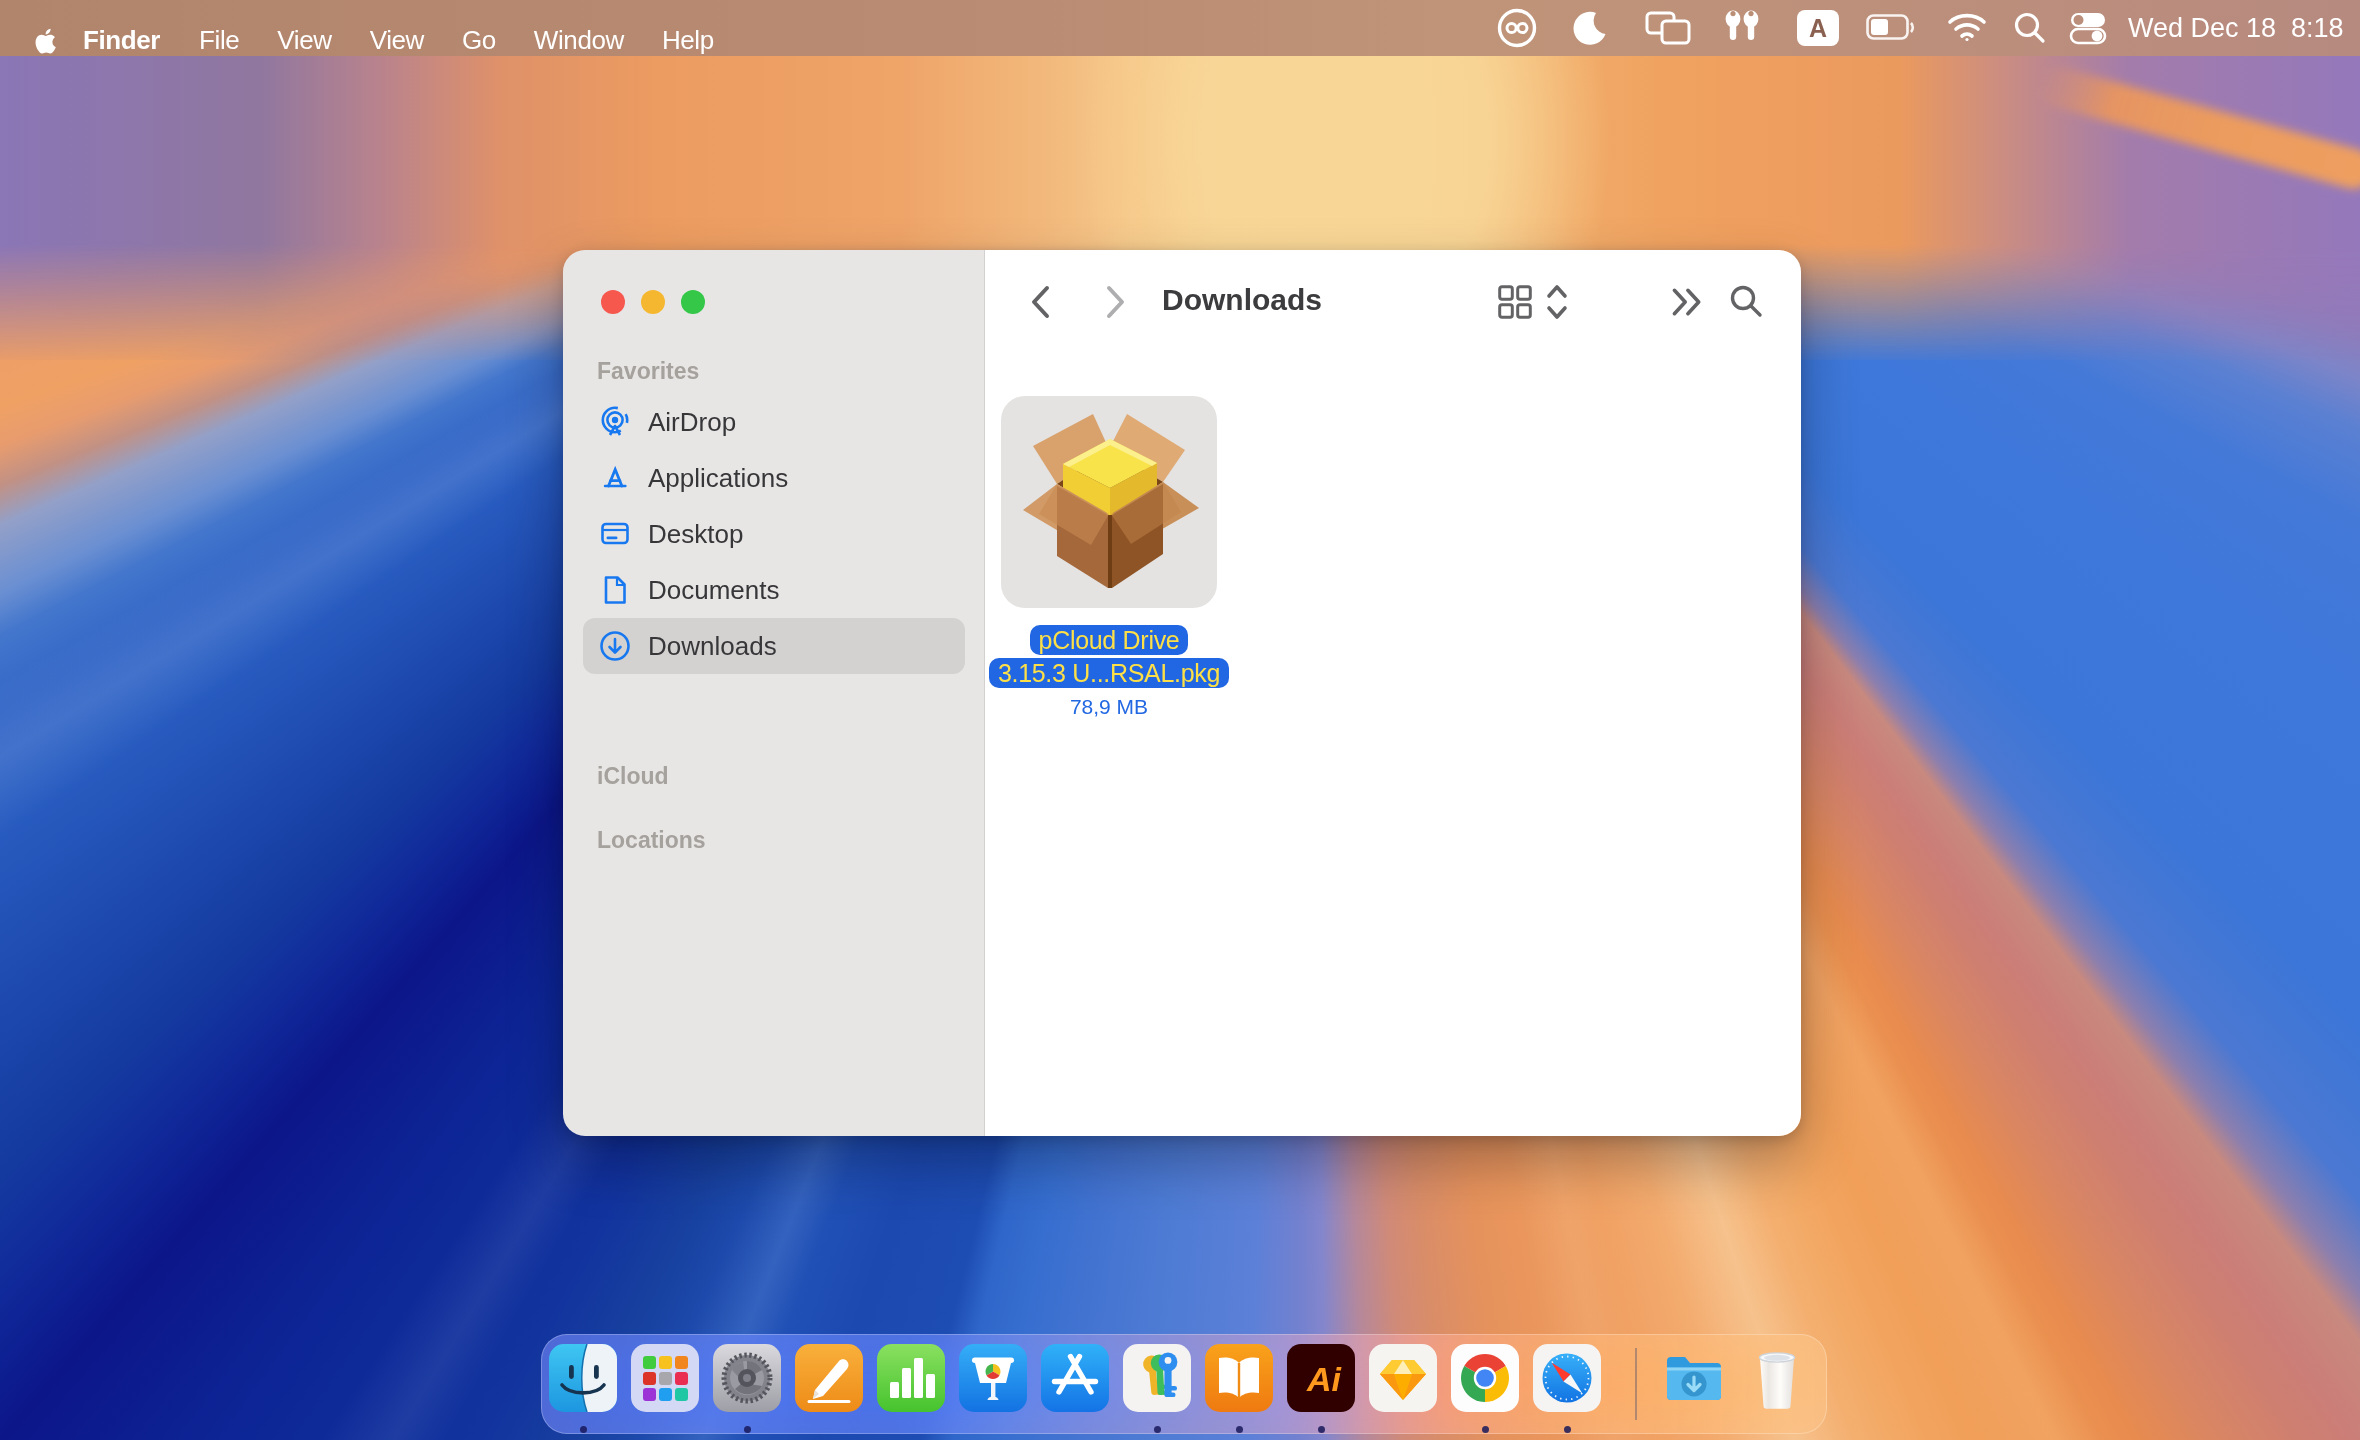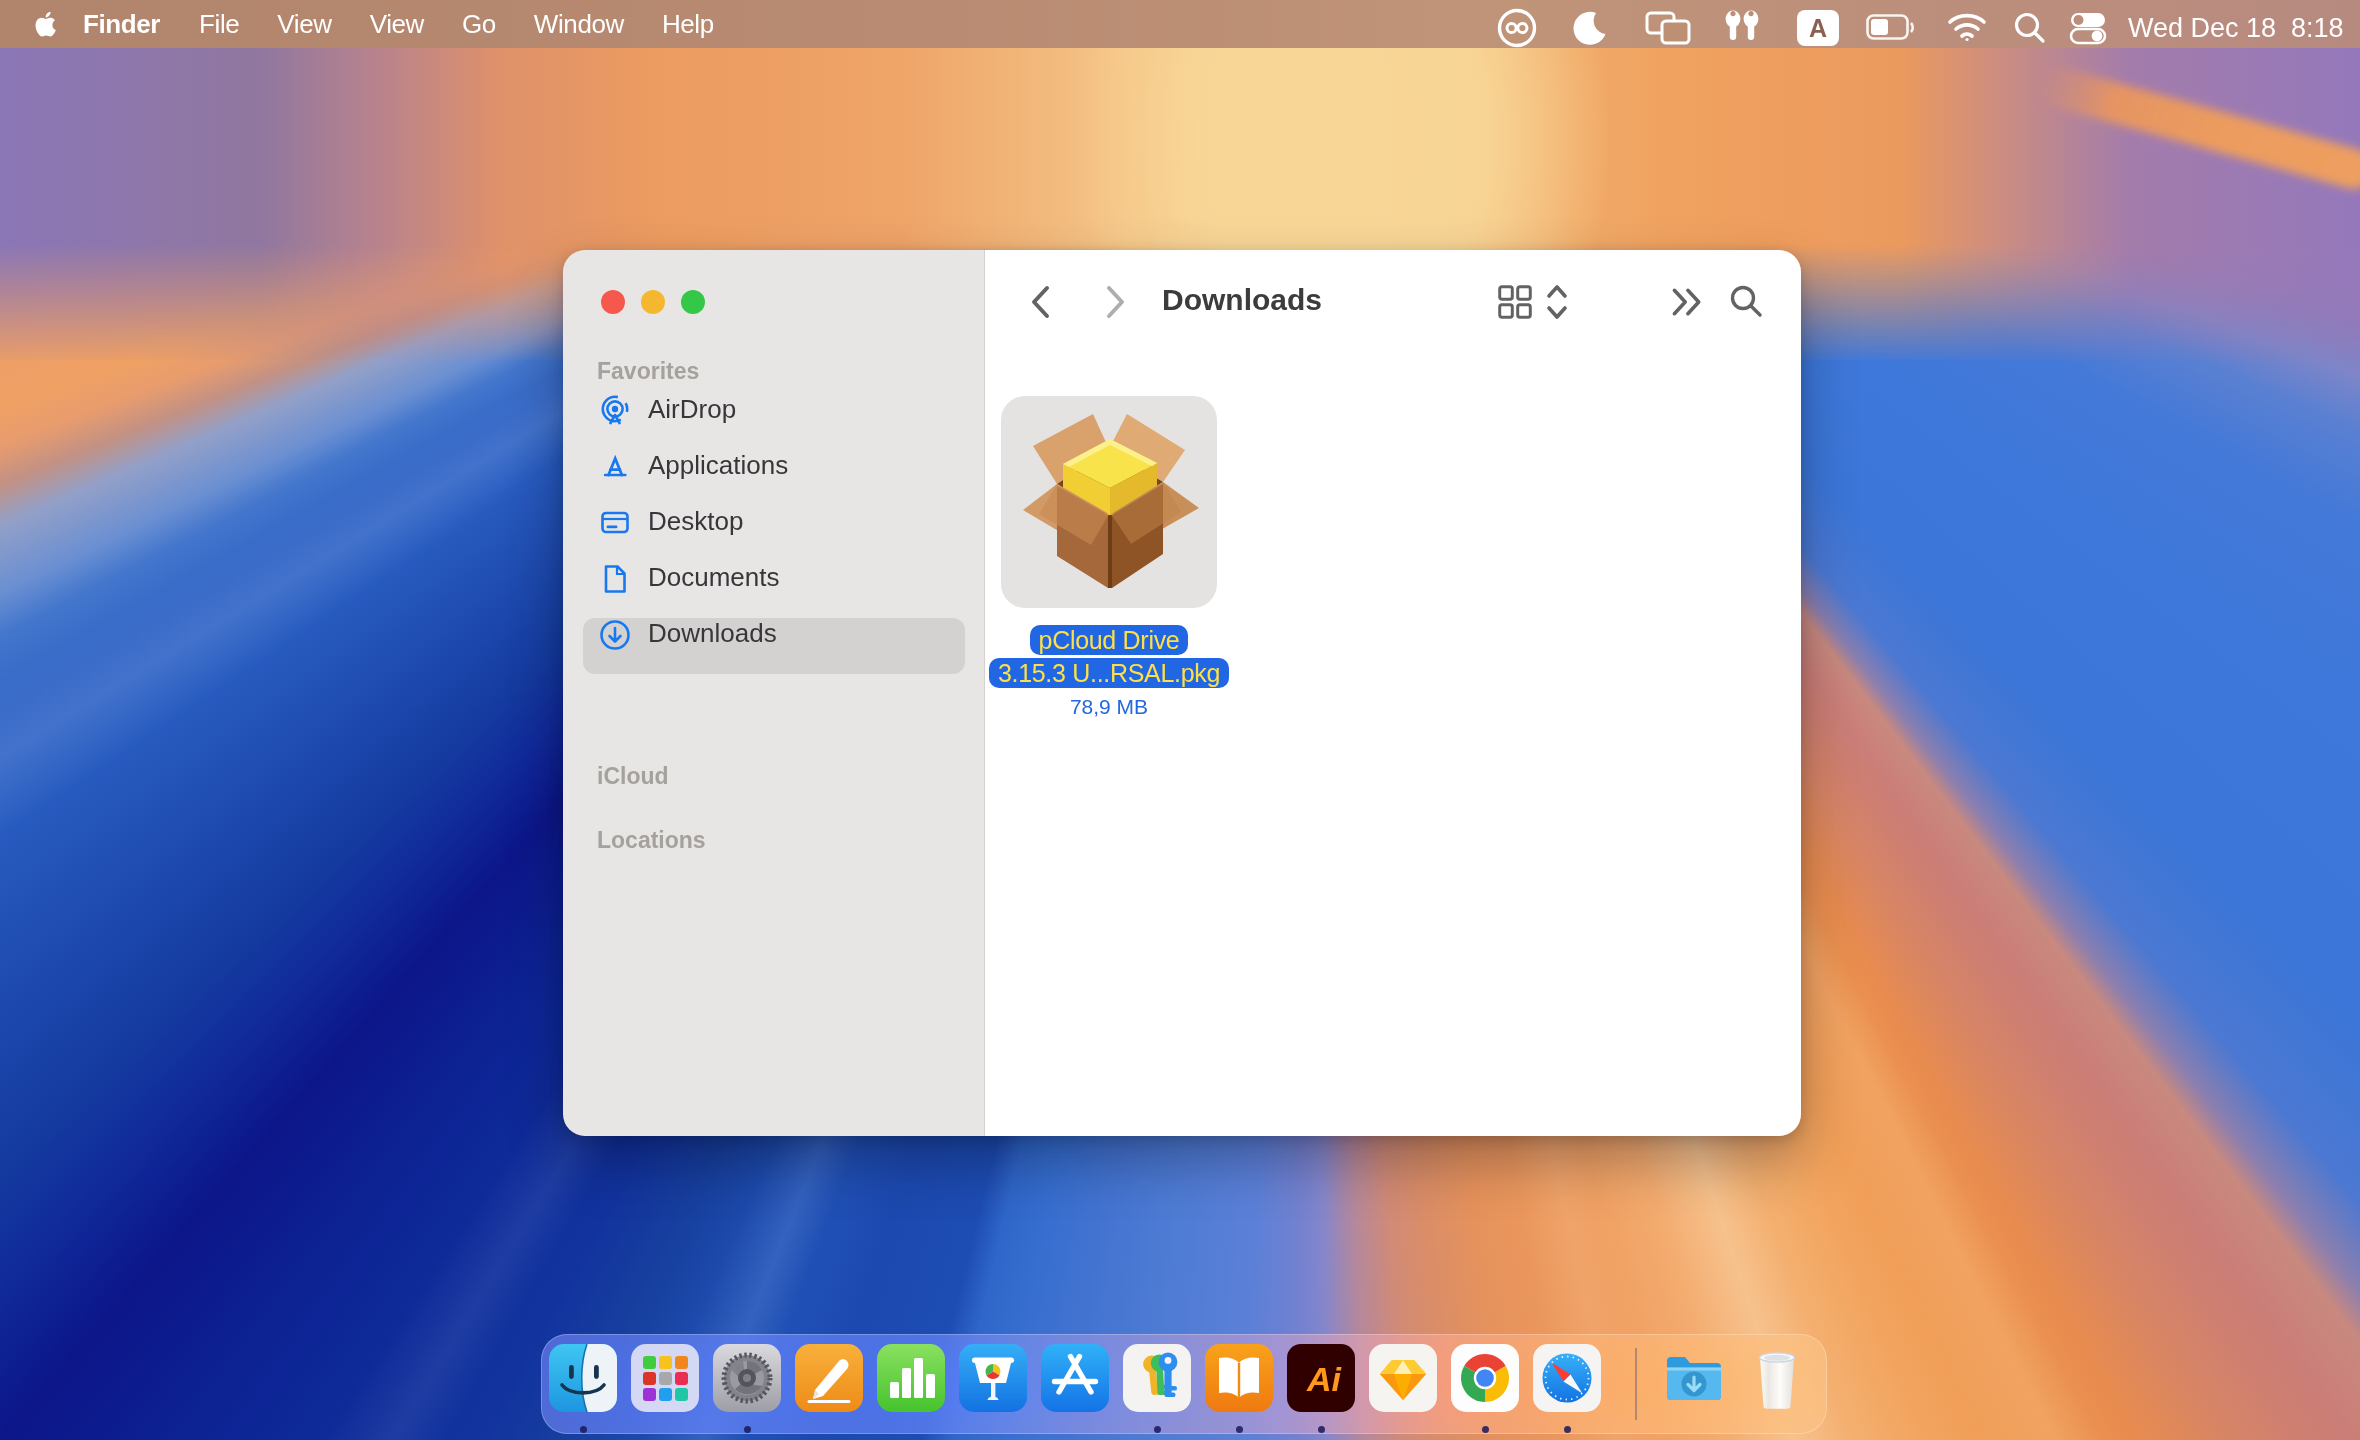--- a/index.html
+++ b/index.html
@@ -51,42 +51,42 @@
      rgba(248,214,150,0.98) 0%, rgba(248,214,150,0.9) 42%,
      rgba(247,205,140,0.5) 62%, rgba(247,200,130,0) 78%);
 }
 .streak { position:absolute; left:2040px; top:62px; width:345px; height:40px;
   transform: rotate(15.5deg); transform-origin: 0 50%;
   border-radius: 24px; filter: blur(5px);
   background: linear-gradient(to right, rgba(233,150,90,0) 0%, rgba(233,150,95,0.95) 22%, #ec9c5e 55%, #ee9f60 100%);
 }
 
 
-.menubar { position:absolute; left:0; top:0; width:2360px; height:48px;
+.menubar { position:absolute; left:0; top:0; width:2360px; height:56px;
   background: linear-gradient(to right, #b1846c 0%, #b88b72 40%, #c09478 62%, #bb8e7c 85%, #b78a80 100%);
-  color:#ffffff; display:flex; align-items:center; }
+  color:#ffffff; display:flex; align-items:flex-end; }
 .mleft { display:flex; align-items:center; font-size:26px; letter-spacing:-0.4px; }
 .mleft .apple { margin-left:34px; margin-right:3px; display:flex; }
 .mitem { padding:0 19px; }
 .mname { font-weight:bold; padding:0 20px; }
 .mright { position:absolute; left:0; top:0; width:2360px; height:56px; }
 .mdate { font-size:27px; white-space:nowrap; }
 
 
 .window { position:absolute; left:563px; top:250px; width:1238px; height:886px;
   border-radius:22px; overflow:hidden;
   box-shadow: 0 26px 55px rgba(0,0,15,0.30), 0 4px 14px rgba(0,0,20,0.16);
   display:flex; }
 .sidebar { width:422px; background:#e8e6e5; border-right:1px solid #d3d1d0; position:relative; }
 .tl { position:absolute; left:38px; top:40px; display:flex; }
 .tl span { width:24px; height:24px; border-radius:50%; margin-right:16px; }
 .tl .r { background:#f6584e; } .tl .y { background:#f5b72f; } .tl .g { background:#34c748; }
 .sgroup { position:absolute; left:20px; width:382px; }
 .shead { color:#a5a19d; font-weight:bold; font-size:23px; margin-left:14px; margin-bottom:9px; }
-.srow { display:flex; align-items:flex-start; height:56px; color:#37373a; font-size:26px; }
+.srow { display:flex; align-items:center; height:56px; color:#37373a; font-size:26px; }
 .srow svg { margin-left:15px; margin-right:16px; flex:0 0 auto; }
 .srow.sel { background:#d4d2d1; border-radius:12px; }
 .main { flex:1; background:#ffffff; position:relative; }
 .toolbar { position:absolute; left:0; top:0; right:0; height:102px; display:flex; align-items:center; }
 .ttitle { font-size:30px; font-weight:bold; color:#3c3c3e; }
 
 
 .fitem { position:absolute; left:-26px; top:146px; width:300px; text-align:center; }
 .ftile { width:216px; height:212px; background:#e4e3e2; border-radius:24px; margin:0 auto;
   display:flex; align-items:center; justify-content:center; }

